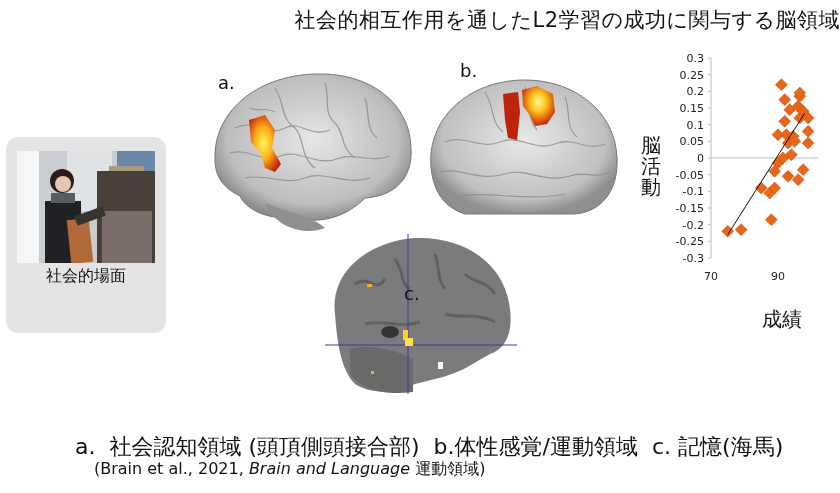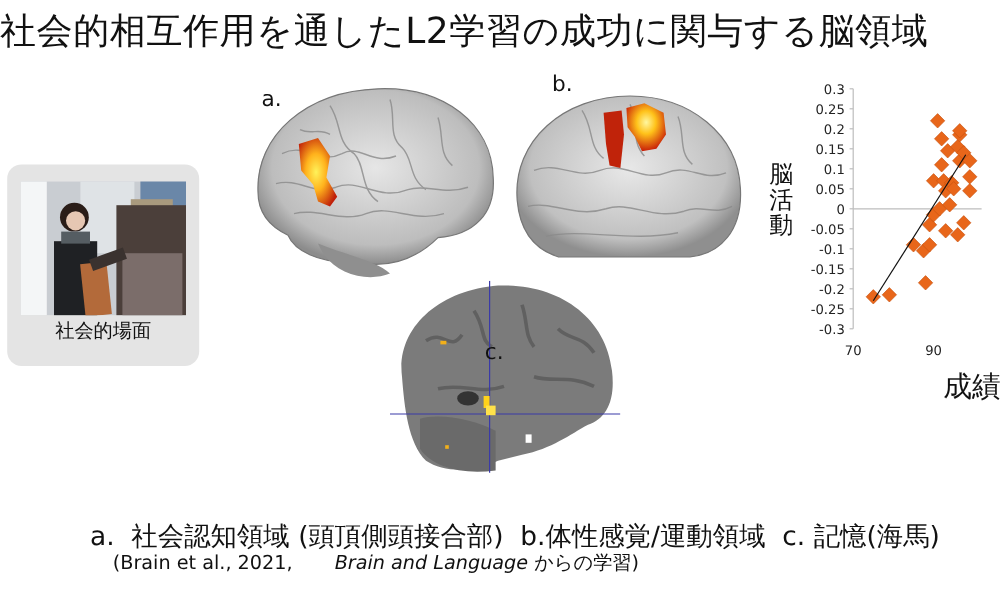--- a/index.html
+++ b/index.html
@@ -1,29 +1,29 @@
 <!DOCTYPE html>
 <html><head>
 <meta charset="utf-8">
 <style>
   html, body { margin:0; padding:0; }
   body { width:840px; height:493px; background:#ffffff; position:relative; overflow:hidden;
          font-family:"DejaVu Sans","Liberation Sans",sans-serif; color:#111; }
-  .title { position:absolute; left:0; top:6px; width:840px; text-align:left; font-size:30px; letter-spacing:0.5px; }
-  .photo-card { position:absolute; left:6px; top:137px; width:160px; height:168px; background:#e4e4e4; border-radius:12px; }
+  .title { position:absolute; left:0; top:6px; width:840px; text-align:right; font-size:21px; letter-spacing:0.5px; }
+  .photo-card { position:absolute; left:6px; top:137px; width:160px; height:196px; background:#e4e4e4; border-radius:12px;font-family:Liberation Serif, serif; }
   .photo { position:absolute; left:11px; top:14px; width:138px; height:112px; overflow:hidden; }
   .photo-caption { position:absolute; left:0; top:128px; width:160px; text-align:center; font-size:16px; line-height:22px; }
   .brain { position:absolute; }
   .label-letter { position:absolute; font-size:18px; }
-  .scatter { position:absolute; left:640px; top:60px; width:200px; height:280px; }
+  .scatter { position:absolute; left:640px; top:44px; width:200px; height:280px; }
   .ylabel { position:absolute; left:641px; top:135px; width:20px; font-size:20px; line-height:21px; }
-  .xlabel { position:absolute; left:762px; top:306px; font-size:24px;margin-left:24px; }
+  .xlabel { position:absolute; left:762px; top:306px; font-size:20px; }
   .legend-line { position:absolute; left:75px; top:432px; font-size:22px; white-space:pre; }
   .cite-line { position:absolute; left:94px; top:459px; font-size:16px; white-space:pre; }
-  .cite-line i { font-style:italic;margin-left:30px; }
+  .cite-line i { font-style:italic; }
 </style>
 </head>
 <body>
 
 <div class="title">社会的相互作用を通したL2学習の成功に関与する脳領域</div>
 
 <div class="photo-card">
   <div class="photo">
     <svg width="138" height="112" viewBox="0 0 138 112">
       <rect width="138" height="112" fill="#c9cdd2"></rect>
@@ -195,13 +195,13 @@
     </svg>
 </div>
 <div class="ylabel">
     <div>脳</div>
     <div>活</div>
     <div>動</div>
   </div>
 <div class="xlabel">成績</div>
 
 <div class="legend-line">a.  社会認知領域 (頭頂側頭接合部)  b.体性感覚/運動領域  c. 記憶(海馬)</div>
-<div class="cite-line"><span>(Brain et al., 2021, </span><i>Brain and Language</i><span> からの学習)</span></div>
+<div class="cite-line"><span>(Brain et al., 2021, </span><i>Brain and Language</i><span> 運動領域)</span></div>
 
 </body></html>

